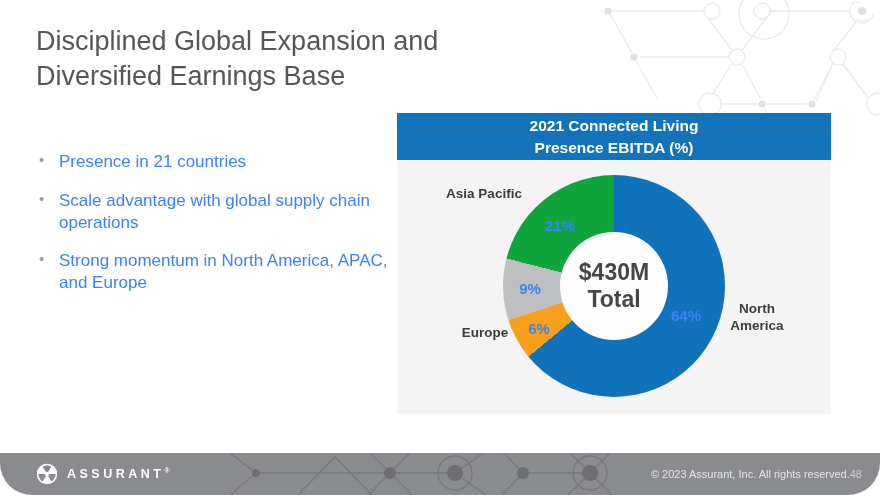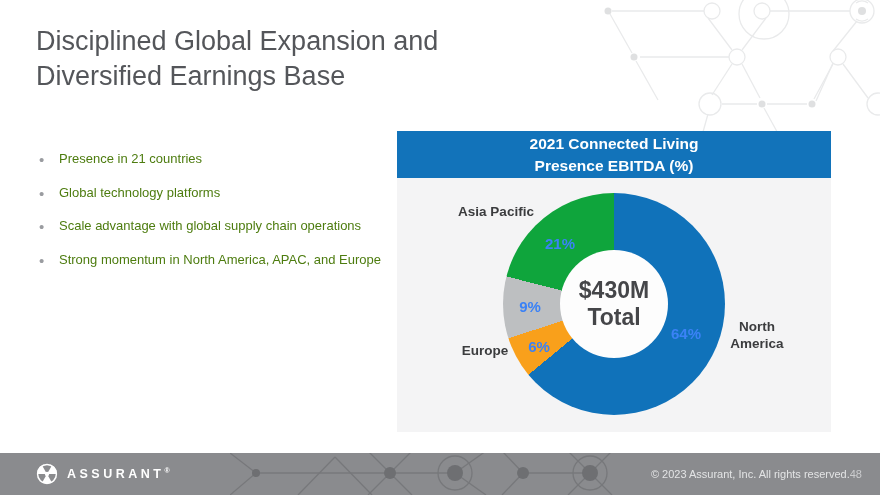--- a/index.html
+++ b/index.html
@@ -2,46 +2,46 @@
 <html><head>
 <meta charset="utf-8">
 <style>
   * { box-sizing: border-box; }
   html, body { margin: 0; padding: 0; }
   body {
     width: 880px; height: 495px;
     font-family: "Liberation Sans", "DejaVu Sans", sans-serif;
     background: #ffffff; overflow: hidden;
   }
-  .slide { position: relative; width: 880px; height: 495px; background: #fff; overflow: hidden; }
+  .slide { position: relative; width: 880px; height: 495px; background: #fff; overflow: hidden; border-radius: 32px; }
 
   
   .hex-pattern { position: absolute; top: 0; right: 0; z-index: 0; }
 
   
   .title {
     position: absolute; left: 36px; top: 24px; width: 500px;
     font-size: 27px; line-height: 1.3; font-weight: 400;
     color: #54565A; z-index: 2; margin: 0;
   }
 
   
   .bullets { position: absolute; left: 37px; top: 151px; width: 368px; z-index: 2;
     list-style: none; margin: 0; padding: 0; }
   .bullets li {
     position: relative; padding-left: 22px; margin-bottom: 17px;
-    font-size: 13px; line-height: 1.28; color: #4d7c0f;
+    font-size: 17px; line-height: 1.28; color: #3b82f6;
   }
   .bullets li::before {
     content: "•"; position: absolute; left: 2px; top: -1px;
     color: #9A9CA0; font-size: 15px;
   }
 
   
-  .chart-panel { position: absolute; left: 397px; top: 113px; width: 434px; height: 301px; z-index: 3; margin-top: 18px; }
+  .chart-panel { position: absolute; left: 397px; top: 113px; width: 434px; height: 301px; z-index: 3; }
   .chart-header {
     position: absolute; left: 0; top: 0; width: 100%; height: 47px;
     background: #1273BA; color: #fff; font-weight: bold;
     font-size: 15.5px; line-height: 1.38; text-align: center;
     display: flex; flex-direction: column; justify-content: center;
   }
   .chart-body { position: absolute; left: 0; top: 47px; width: 100%; height: 254px; background: #F4F4F5; }
 
   .donut {
     position: absolute; left: 106px; top: 62px; width: 222px; height: 222px;
@@ -62,21 +62,21 @@
   .pct-na     { left: 289px; top: 202px; }
   .pct-europe { left: 142px; top: 215px; }
   .pct-latam  { left: 133px; top: 175px; }
   .pct-asia   { left: 163px; top: 112px; }
 
   .outer-label {
     position: absolute; transform: translate(-50%, -50%);
     color: #3B3C3E; font-weight: bold; font-size: 13.5px;
     text-align: center; line-height: 1.25;
   }
-  .lbl-asia   { left: 99px;  top: 81px;  white-space: nowrap; }
+  .lbl-asia   { left: 87px;  top: 81px;  white-space: nowrap; }
   .lbl-latam  { left: 73px;  top: 172px; width: 70px; }
   .lbl-europe { left: 88px;  top: 220px; white-space: nowrap; }
   .lbl-na     { left: 360px; top: 205px; width: 74px; text-align: center; }
 
   
   .footer {
     position: absolute; left: 0; bottom: 0; width: 880px; height: 42px;
     background: #8A8B8E; z-index: 4; overflow: hidden;
   }
   .footer-pattern { position: absolute; left: 230px; top: 0; }
@@ -130,21 +130,20 @@
       <circle cx="202" cy="104" r="3.5"></circle>
       <circle cx="252" cy="104" r="3.5"></circle>
       <circle cx="302" cy="11" r="4"></circle>
     </g>
   </svg>
 
   <h1 class="title">Disciplined Global Expansion and Diversified Earnings Base</h1>
 
   <ul class="bullets">
     <li>Presence in 21 countries</li>
-    <li>Global technology platforms</li>
     <li>Scale advantage with global supply chain operations</li>
     <li>Strong momentum in North America, APAC, and Europe</li>
   </ul>
 
   <div class="chart-panel">
     <div class="chart-header" style="background: rgb(18, 115, 186);">
       <div>2021 Connected Living</div>
       <div>Presence EBITDA (%)</div>
     </div>
     <div class="chart-body"></div>

